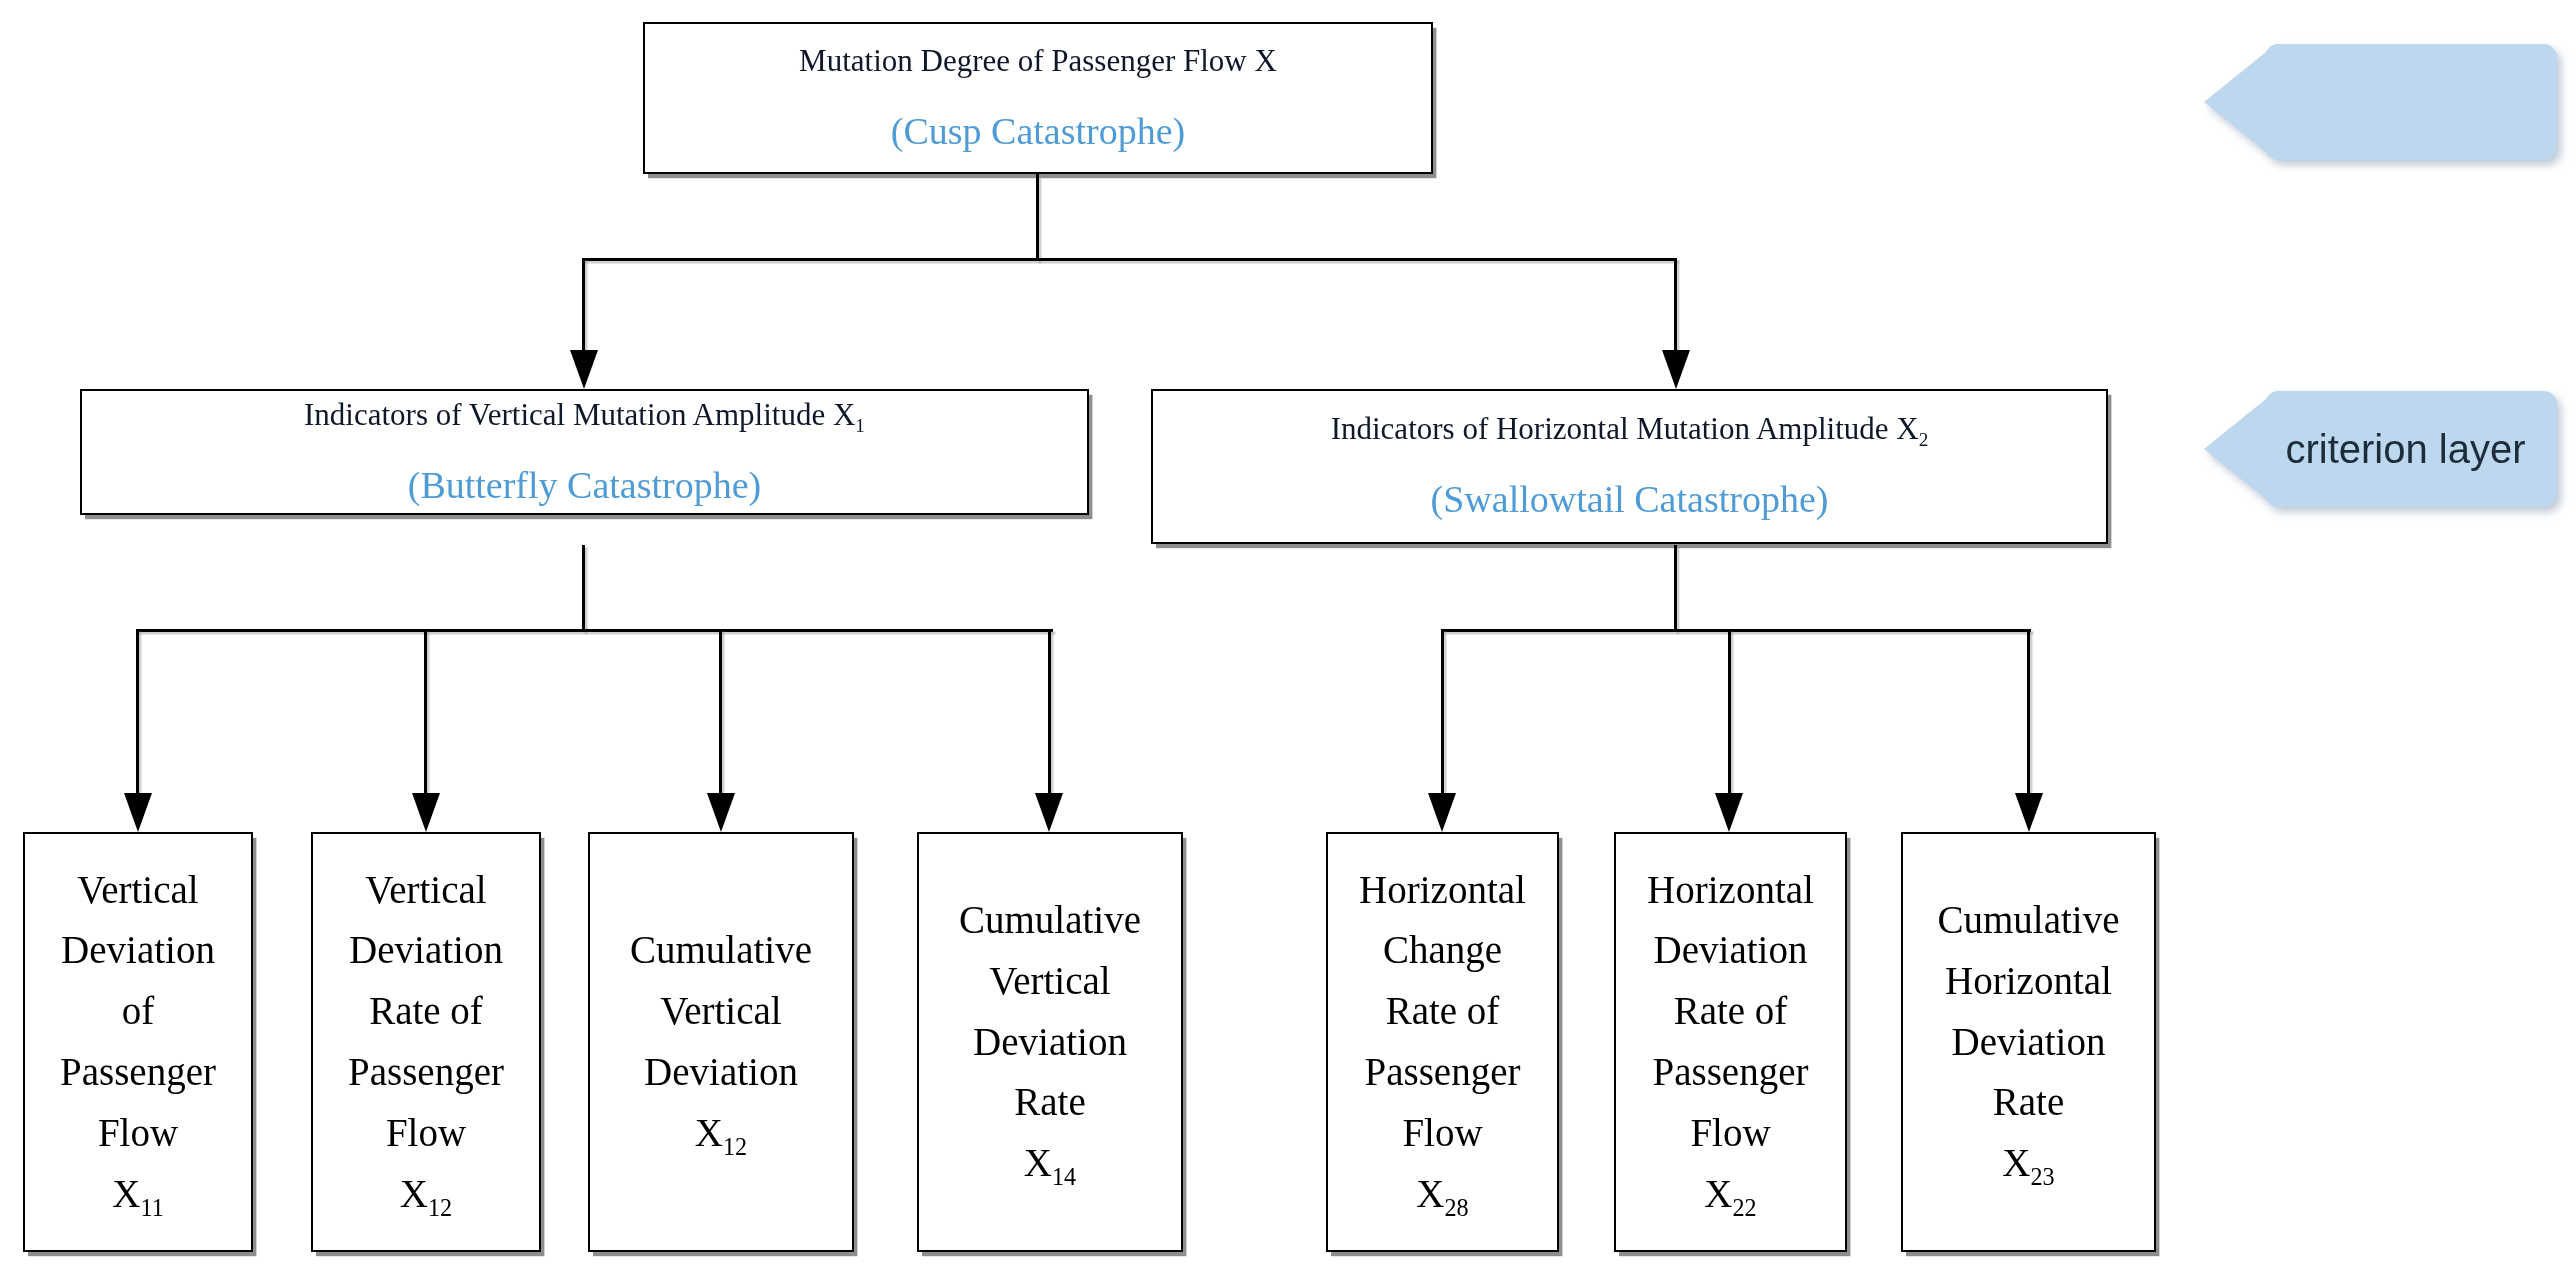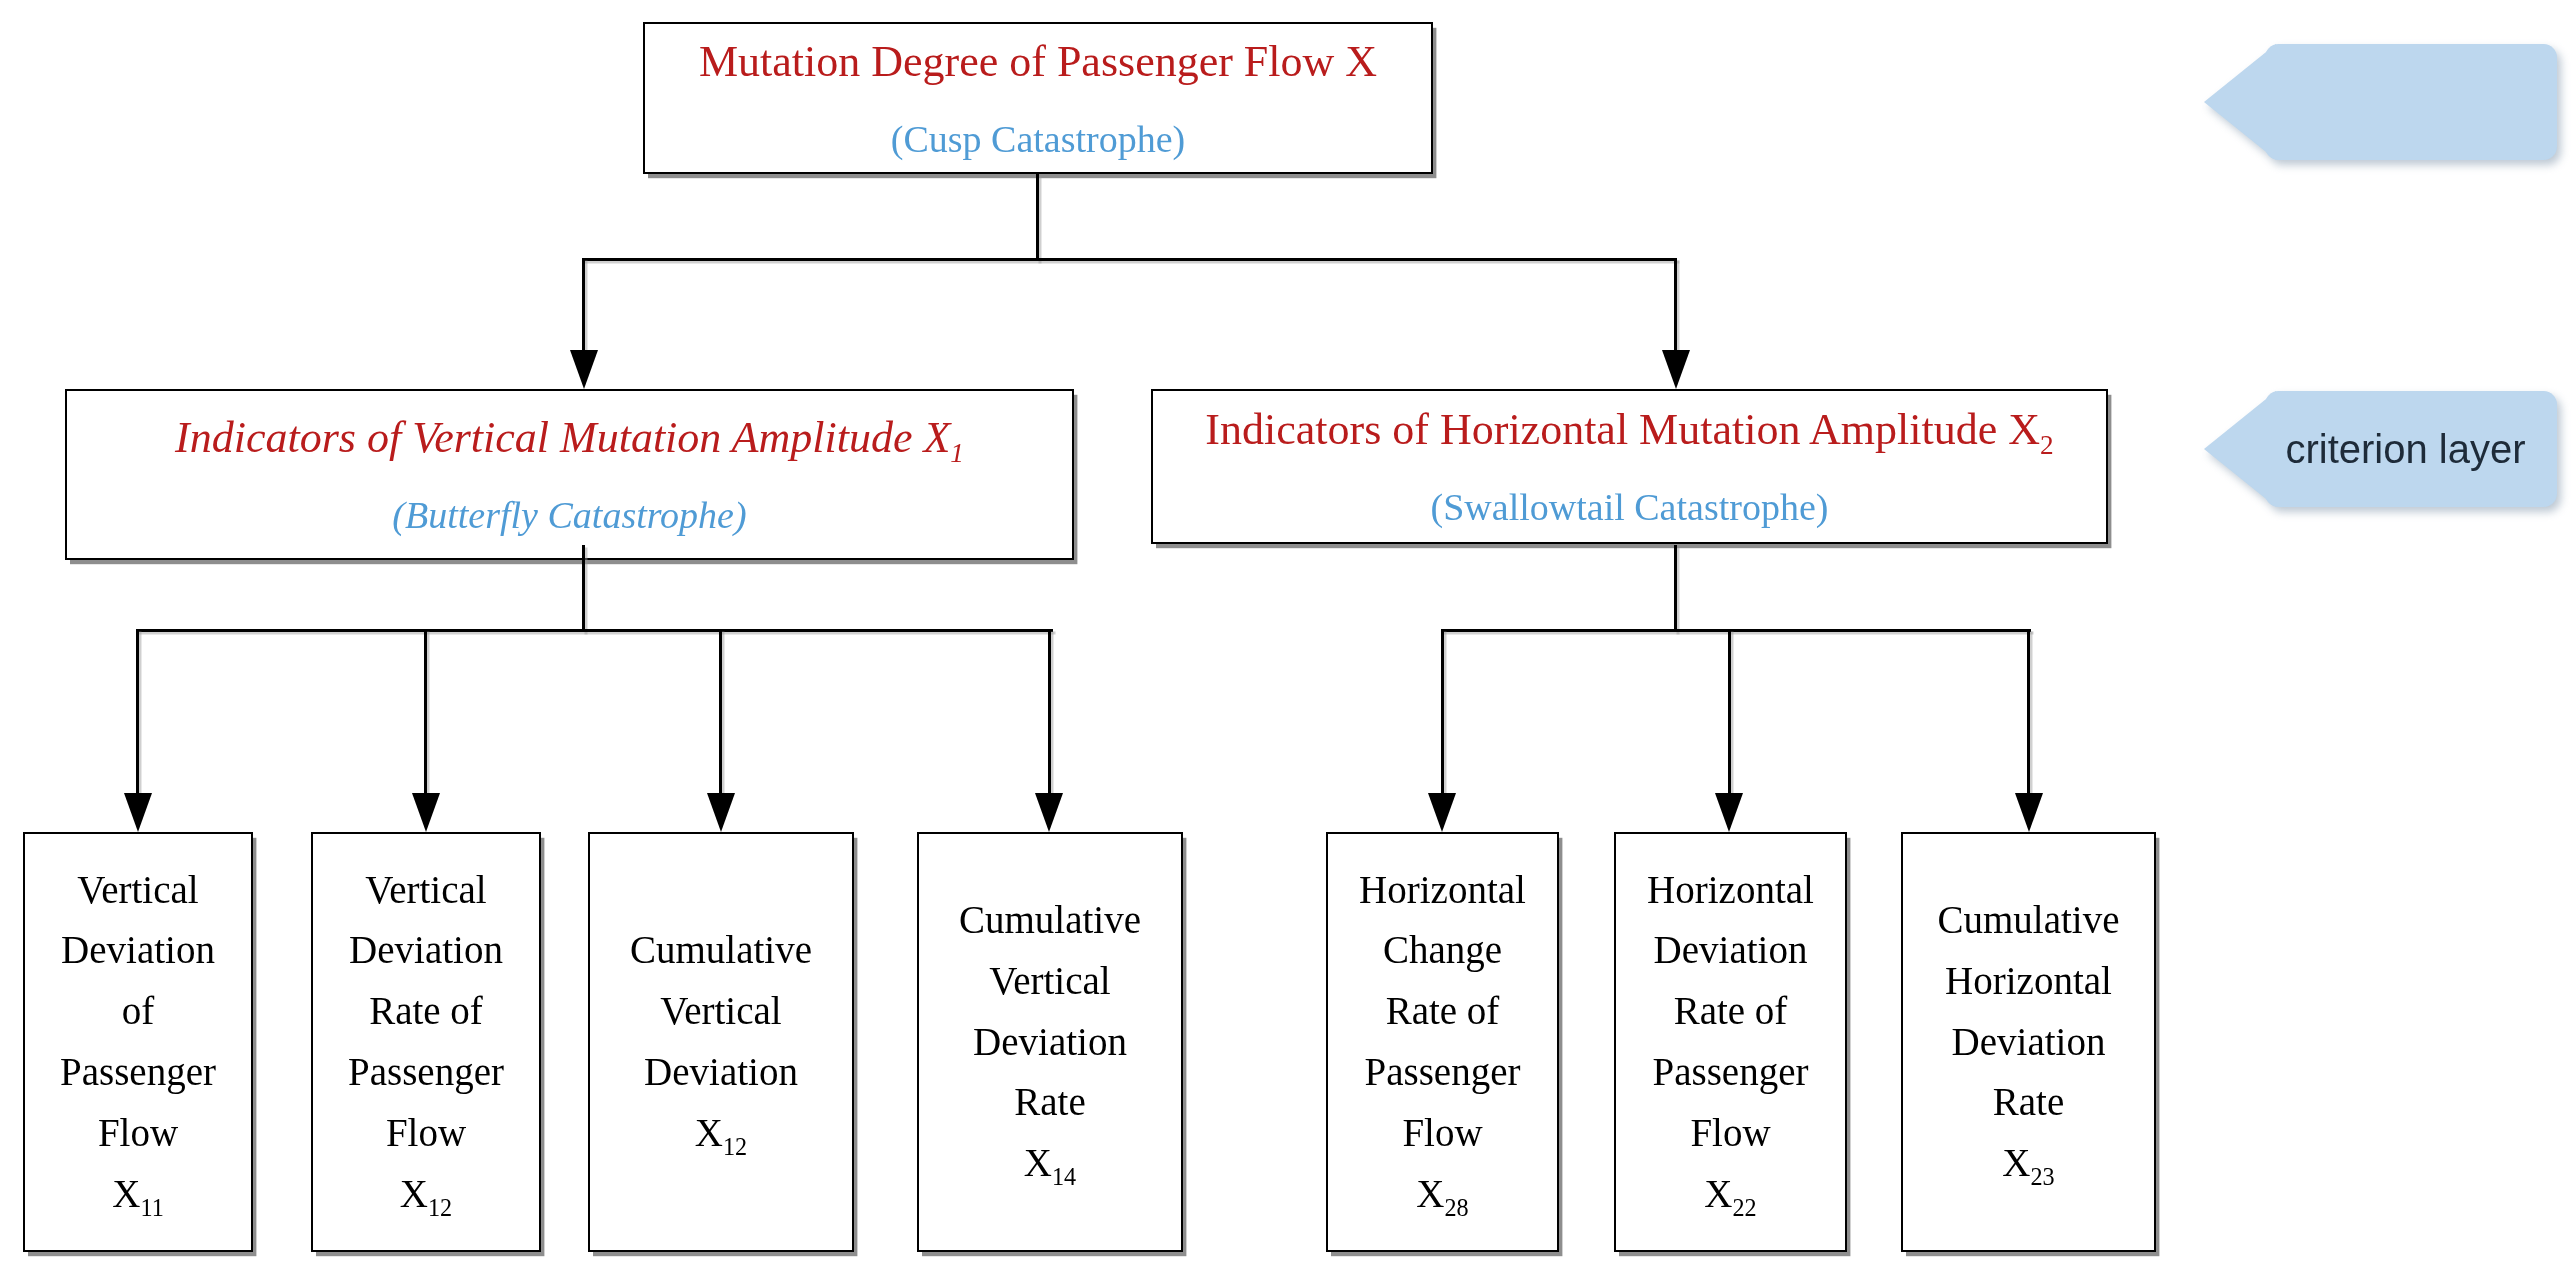--- a/index.html
+++ b/index.html
@@ -19,35 +19,35 @@
     border: 2.5px solid #000000;
     box-shadow: 4.2px 5px 0 -0.8px #8e8e8e;
     display: flex;
     flex-direction: column;
     align-items: center;
     justify-content: center;
     text-align: center;
     box-sizing: border-box;
   }
   .node-title {
-    font-size: 44px;
-    color: #b91c1c;
+    font-size: 31px;
+    color: #0f172a;
     white-space: nowrap;
     line-height: 1.25;
   }
   .node-subtitle {
     font-size: 38px;
     margin-top: 28px;
     white-space: nowrap;
     line-height: 1.2;
   }
   sub { font-size: 0.62em; line-height: 0; }
 
   #node-target { left: 643px;  top: 22px;  width: 790px;  height: 152px; }
-  #node-c1     { left: 65px;   top: 389px; width: 1009px; height: 171px; font-style: italic; }
+  #node-c1     { left: 80px;   top: 389px; width: 1009px; height: 126px; }
   #node-c2     { left: 1151px; top: 389px; width: 957px; height: 155px; }
 
   .ind { top: 832px; height: 420px; }
   #node-i1 { left: 23px;   width: 230px; }
   #node-i2 { left: 311px;  width: 230px; }
   #node-i3 { left: 588px;  width: 266px; }
   #node-i4 { left: 917px; width: 266px; }
   #node-i5 { left: 1326px; width: 233px; }
   #node-i6 { left: 1614px; width: 233px; }
   #node-i7 { left: 1901px; width: 255px; }

